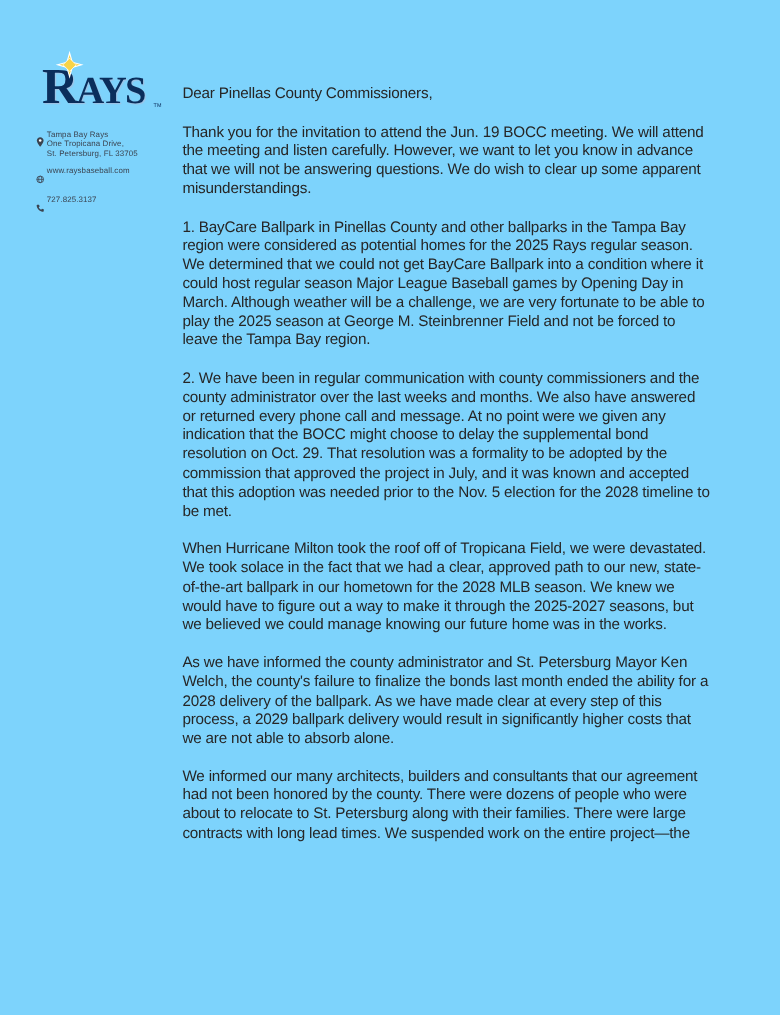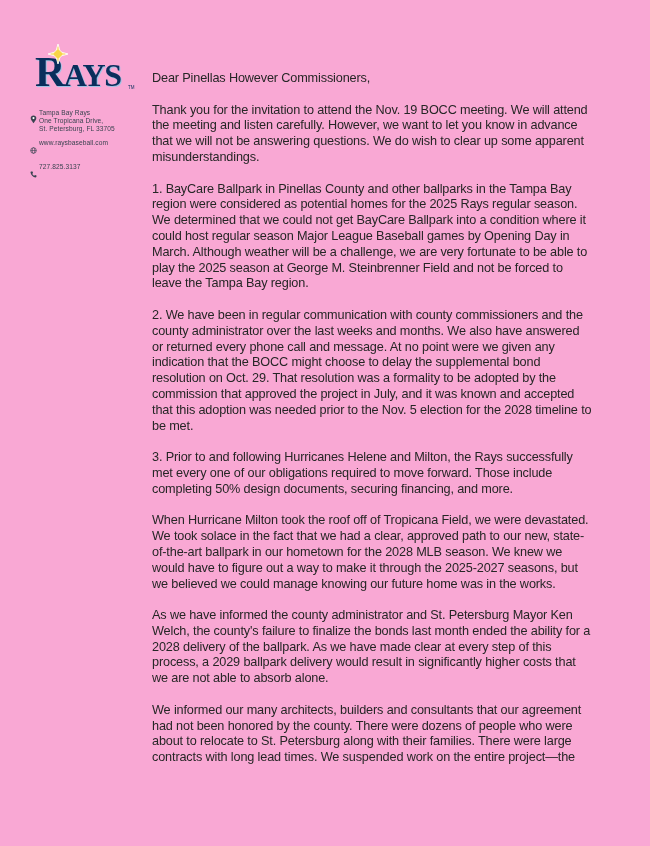--- a/index.html
+++ b/index.html
@@ -3,21 +3,21 @@
 <meta charset="utf-8">
 <style>
   * { margin: 0; padding: 0; box-sizing: border-box; }
   html, body { background: #ffffff; }
   body {
     width: 650px; height: 846px;
     position: relative;
     font-family: "Liberation Sans", sans-serif;
     overflow: hidden;
   }
-  .page { position: absolute; inset: 0; background: #f9a8d4; }
+  .page { position: absolute; inset: 0; background: #7dd3fc; }
 
   
   .sidebar { position: absolute; left: 0; top: 0; width: 150px; height: 846px; }
 
   .rays-logo { position: absolute; left: 33px; top: 42px; width: 104px; height: 58px; }
   .rays-word { filter: drop-shadow(1.6px 1.8px 0 #9cc3e5); }
 
   .contact { position: absolute; left: 30px; top: 109px; width: 118px; list-style: none; }
   .contact-item { display: flex; align-items: flex-start; margin-bottom: 5px; }
   .cicon { flex: 0 0 9px; width: 9px; margin-top: 1px; }
@@ -82,23 +82,22 @@
           </svg>
         </span>
         <span class="ctext">727.825.3137</span>
       </li>
     </ul>
 
 
   </aside>
 
   <main class="letter">
-    <p class="salutation">Dear Pinellas However Commissioners,</p>
-    <p>Thank you for the invitation to attend the Nov. 19 BOCC meeting. We will attend the meeting and listen carefully. However, we want to let you know in advance that we will not be answering questions. We do wish to clear up some apparent misunderstandings.</p>
+    <p class="salutation">Dear Pinellas County Commissioners,</p>
+    <p>Thank you for the invitation to attend the Jun. 19 BOCC meeting. We will attend the meeting and listen carefully. However, we want to let you know in advance that we will not be answering questions. We do wish to clear up some apparent misunderstandings.</p>
     <p>1. BayCare Ballpark in Pinellas County and other ballparks in the Tampa Bay region were considered as potential homes for the 2025 Rays regular season. We determined that we could not get BayCare Ballpark into a condition where it could host regular season Major League Baseball games by Opening Day in March. Although weather will be a challenge, we are very fortunate to be able to play the 2025 season at George M. Steinbrenner Field and not be forced to leave the Tampa Bay region.</p>
     <p>2. We have been in regular communication with county commissioners and the county administrator over the last weeks and months. We also have answered or returned every phone call and message. At no point were we given any indication that the BOCC might choose to delay the supplemental bond resolution on Oct. 29. That resolution was a formality to be adopted by the commission that approved the project in July, and it was known and accepted that this adoption was needed prior to the Nov. 5 election for the 2028 timeline to be met.</p>
-    <p>3. Prior to and following Hurricanes Helene and Milton, the Rays successfully met every one of our obligations required to move forward. Those include completing 50% design documents, securing financing, and more.</p>
     <p>When Hurricane Milton took the roof off of Tropicana Field, we were devastated. We took solace in the fact that we had a clear, approved path to our new, state-of-the-art ballpark in our hometown for the 2028 MLB season. We knew we would have to figure out a way to make it through the 2025-2027 seasons, but we believed we could manage knowing our future home was in the works.</p>
     <p>As we have informed the county administrator and St. Petersburg Mayor Ken Welch, the county's failure to finalize the bonds last month ended the ability for a 2028 delivery of the ballpark. As we have made clear at every step of this process, a 2029 ballpark delivery would result in significantly higher costs that we are not able to absorb alone.</p>
     <p>We informed our many architects, builders and consultants that our agreement had not been honored by the county. There were dozens of people who were about to relocate to St. Petersburg along with their families. There were large contracts with long lead times. We suspended work on the entire project—the</p>
   </main>
 
 </div>
 
 </body></html>

